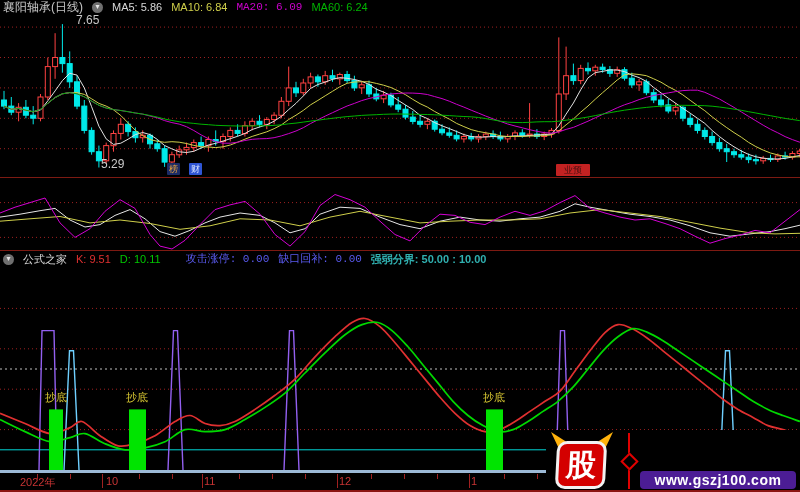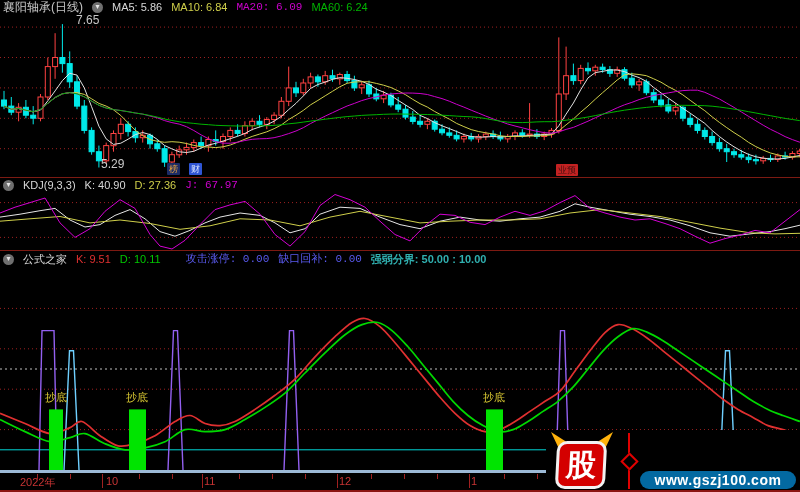--- a/index.html
+++ b/index.html
@@ -27,21 +27,21 @@
   .gap{margin-left:16px;}
 
   .price-tag{position:absolute;color:#c8c8c8;font-size:12px;z-index:3;}
   #high-tag{left:76px;top:13px;}
   #low-tag{left:101px;top:157px;}
 
   .badge{position:absolute;font-size:9px;line-height:12px;height:12px;text-align:center;
          z-index:3;border-radius:1px;}
   #badge-bang{left:167px;top:163px;width:13px;background:#1b2b66;color:#e8a33a;}
   #badge-cai{left:189px;top:163px;width:13px;background:#2f55d4;color:#dfe9ff;}
-  #badge-yu{left:556px;top:164px;width:22px;background:#c32222;color:#46100f;}
+  #badge-yu{left:556px;top:164px;width:34px;background:#c32222;color:#46100f;}
 
   #axis{position:absolute;top:474px;left:0;width:800px;height:16px;z-index:2;}
   #axis span{position:absolute;top:1px;font-size:11px;color:#c83434;}
   .tickline{position:absolute;top:0;width:1px;background:#a02020;}
 
   #bframe{position:absolute;top:490px;left:0;width:800px;height:2px;background:#8b1512;z-index:8;}
 
   
   #logo{position:absolute;left:546px;top:430px;width:254px;height:62px;background:#000;z-index:6;}
   #gu{position:absolute;left:8px;top:4px;width:56px;height:54px;}
@@ -50,22 +50,22 @@
   .horn-r{right:-5px;top:-2px;clip-path:polygon(90% 0,52% 100%,0 72%);}
   #gu-blob{position:absolute;left:2px;top:7px;width:44px;height:42px;background:#d40000;
            border:3px solid #f2f2f2;border-radius:10px;color:#fff;font-weight:bold;font-size:30px;
            display:flex;align-items:center;justify-content:center;z-index:2;
            font-family:"Liberation Serif",serif;transform:skewX(-3deg);}
   #logo-divider{position:absolute;left:82px;top:3px;width:2px;height:56px;background:#e00000;}
   #logo-diamond{position:absolute;left:77px;top:25px;width:9px;height:9px;border:2px solid #e00000;
                 background:#000;transform:rotate(45deg);z-index:2;}
   #brand{position:absolute;left:94px;top:7px;font-size:25px;font-weight:bold;color:#f21515;
          letter-spacing:11px;white-space:nowrap;font-family:"Liberation Serif",serif;}
-  #url-pill{position:absolute;left:94px;top:41px;width:156px;height:18px;background:#0369a1;
-            border-radius:9px;color:#fff;font-size:14px;font-weight:bold;text-align:center;
+  #url-pill{position:absolute;left:94px;top:41px;width:156px;height:18px;background:#4c1d95;
+            border-radius:4px;color:#fff;font-size:14px;font-weight:bold;text-align:center;
             line-height:18px;letter-spacing:0.5px;}
 </style>
 </head>
 <body>
 
 <div class="screen">
 
   <div class="panel" id="main-panel">
     <svg id="main-svg" width="800" height="178">
         <line x1="0" x2="800" y1="27.1" y2="27.1" stroke="#9e2020" stroke-dasharray="1 3"></line>
@@ -543,27 +543,20 @@
   <div class="sep" id="sep1"></div>
 
   <div class="panel" id="kdj-panel">
     <svg id="kdj-svg" width="800" height="72">
         <line x1="0" x2="800" y1="24.6" y2="24.6" stroke="#9e2020" stroke-dasharray="1 3"></line>
         <line x1="0" x2="800" y1="59.4" y2="59.4" stroke="#9e2020" stroke-dasharray="1 3"></line>
         <polyline points="0,39.1 20,36.2 40,32.7 55,30.4 70,42.0 85,49.0 100,46.6 115,37.4 130,31.6 145,40.8 160,53.6 175,58.2 190,52.4 205,44.9 220,39.1 240,35.0 260,37.4 275,44.9 290,54.8 305,50.7 320,36.2 340,29.2 360,30.4 380,39.1 400,46.6 420,50.7 440,43.2 460,39.1 480,42.0 500,43.2 520,40.8 540,39.1 560,33.3 575,25.8 590,29.2 610,32.7 630,36.2 650,38.5 670,42.0 690,47.8 710,54.8 730,58.2 750,55.9 770,53.6 785,50.7 800,47.2" fill="none" stroke="#e6e6e6"></polyline>
         <polyline points="0,43.2 30,40.8 60,38.5 90,44.9 120,42.0 150,45.5 180,51.3 210,47.8 240,40.8 270,42.0 300,47.8 330,39.1 360,33.3 390,39.1 420,44.9 450,43.2 480,42.0 510,42.0 540,40.8 570,35.0 600,31.6 630,35.0 660,38.5 690,44.3 720,50.1 750,54.8 775,55.9 800,55.3" fill="none" stroke="#cfcf4a"></polyline>
         <polyline points="0,35.0 15,29.2 30,24.6 45,20.0 60,44.9 75,59.4 90,50.7 105,33.3 120,21.7 135,30.4 150,56.5 160,68.1 172,71.0 185,62.3 200,46.6 215,31.6 230,26.9 245,23.4 260,36.2 275,56.5 290,68.1 305,53.6 320,27.5 335,16.5 350,21.7 365,29.2 380,43.2 395,56.5 410,62.9 425,47.8 440,36.2 455,37.4 470,44.3 485,46.6 500,39.1 515,33.3 530,37.4 545,32.7 560,24.6 575,17.6 590,30.4 605,35.0 620,39.1 635,42.0 650,40.8 665,45.5 680,50.7 695,58.2 710,65.2 725,60.6 740,57.1 755,52.4 770,54.8 785,43.2 800,31.6" fill="none" stroke="#d400d4"></polyline>
       </svg>
-    <div class="hdr">
-      <span class="chev"></span>
-      <span class="cw">KDJ(9,3,3)</span>
-      <span class="cw">K: 40.90</span>
-      <span class="cy">D: 27.36</span>
-      <span class="cm">J: 67.97</span>
-    </div>
   </div>
   <div class="sep" id="sep2"></div>
 
   <div class="panel" id="sub-panel">
     <svg id="sub-svg" width="800" height="222">
         <line x1="0" x2="800" y1="177.6" y2="177.6" stroke="#9e2020" stroke-dasharray="1 3"></line>
         <line x1="0" x2="800" y1="137.2" y2="137.2" stroke="#9e2020" stroke-dasharray="1 3"></line>
         <line x1="0" x2="800" y1="96.8" y2="96.8" stroke="#9e2020" stroke-dasharray="1 3"></line>
         <line x1="0" x2="800" y1="56.4" y2="56.4" stroke="#9e2020" stroke-dasharray="1 3"></line>
         <line x1="0" x2="800" y1="117.0" y2="117.0" stroke="#c0c0c0" stroke-dasharray="2 3"></line>

